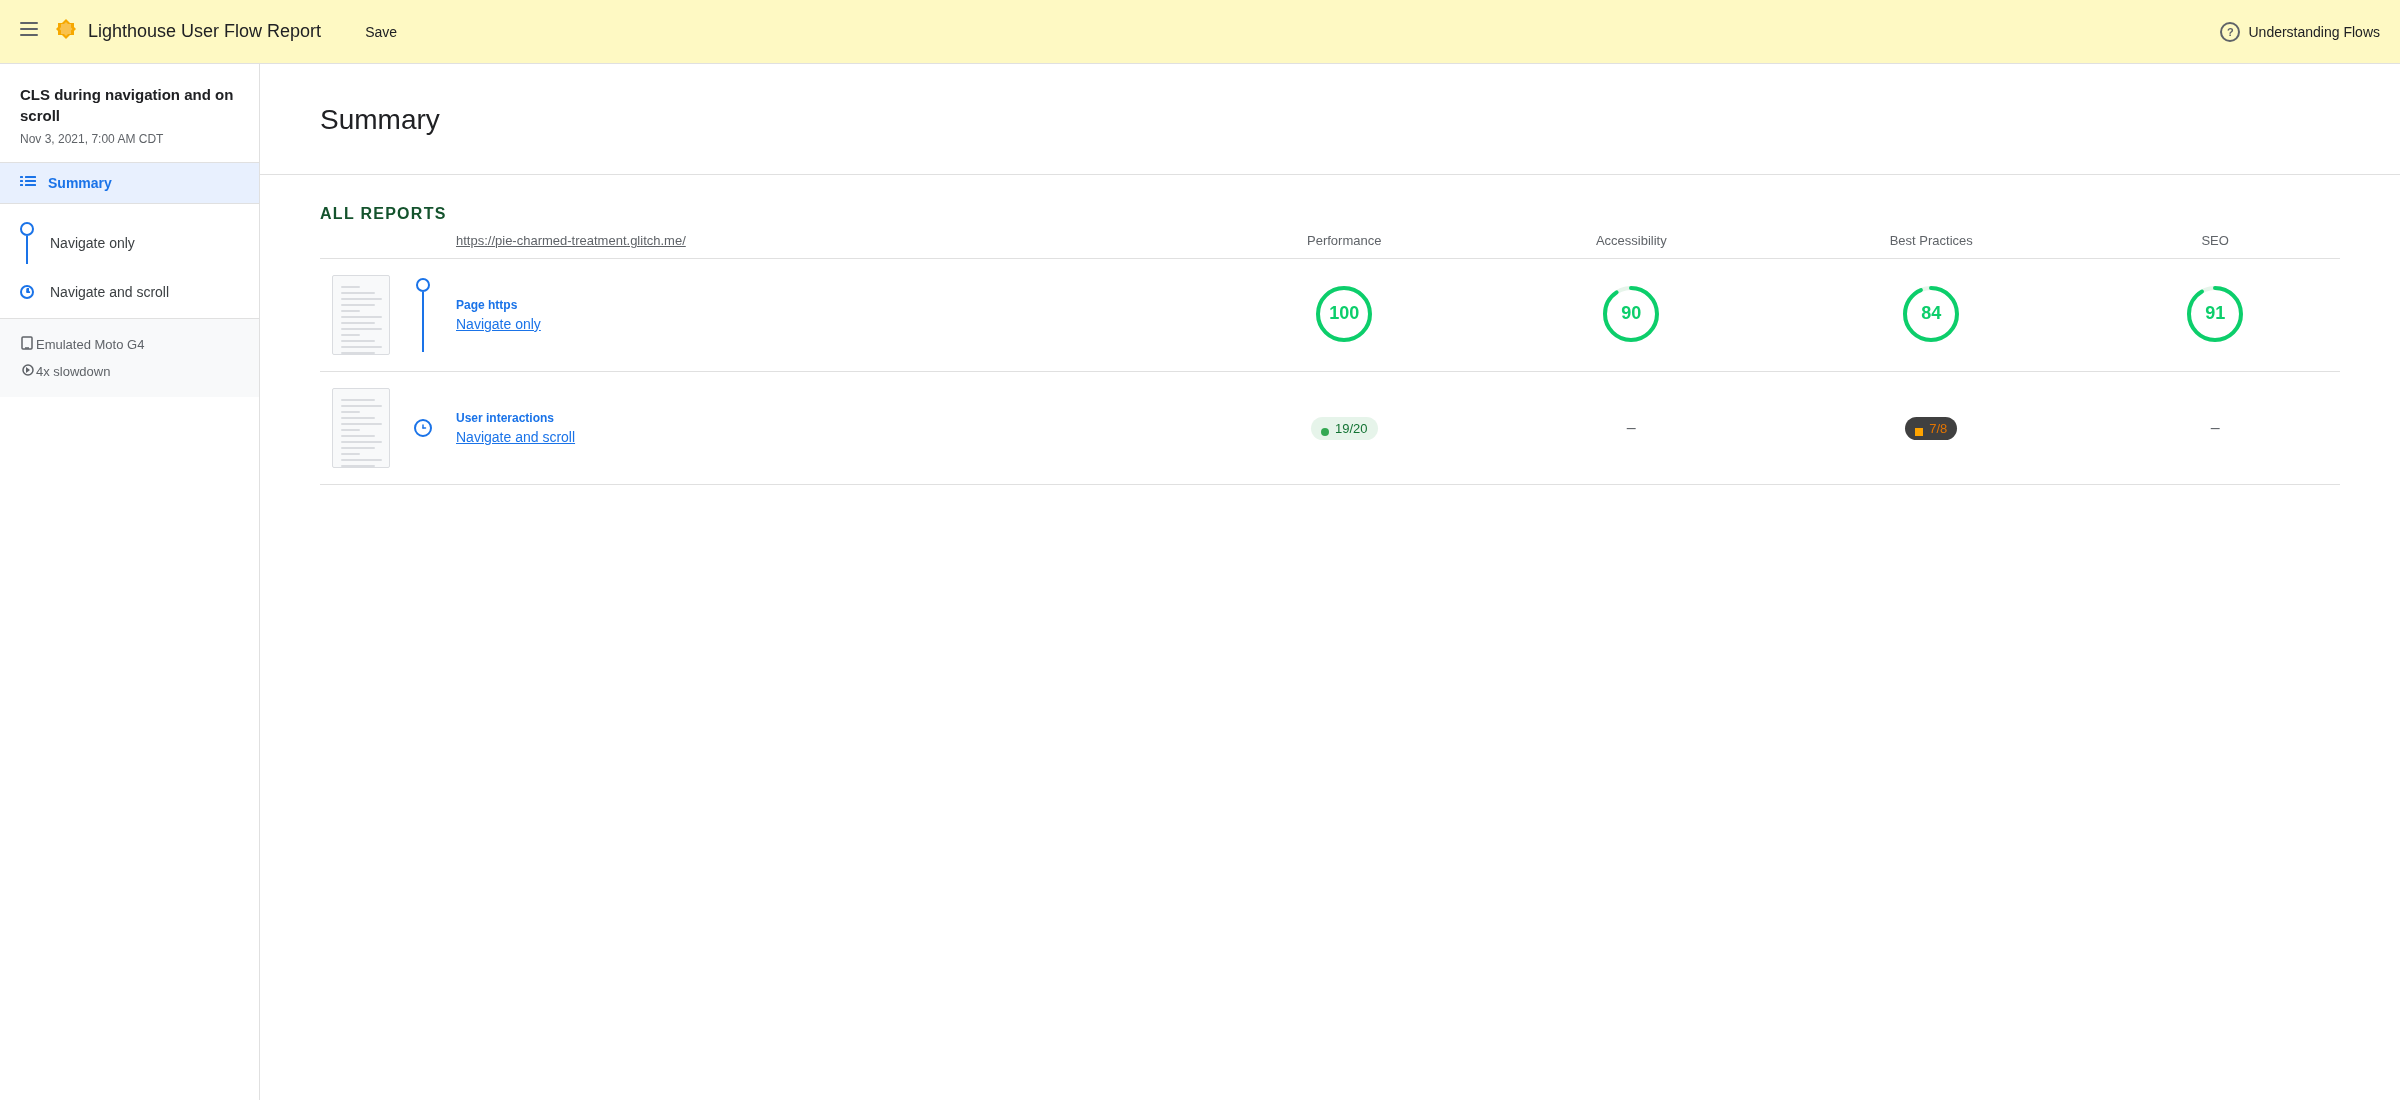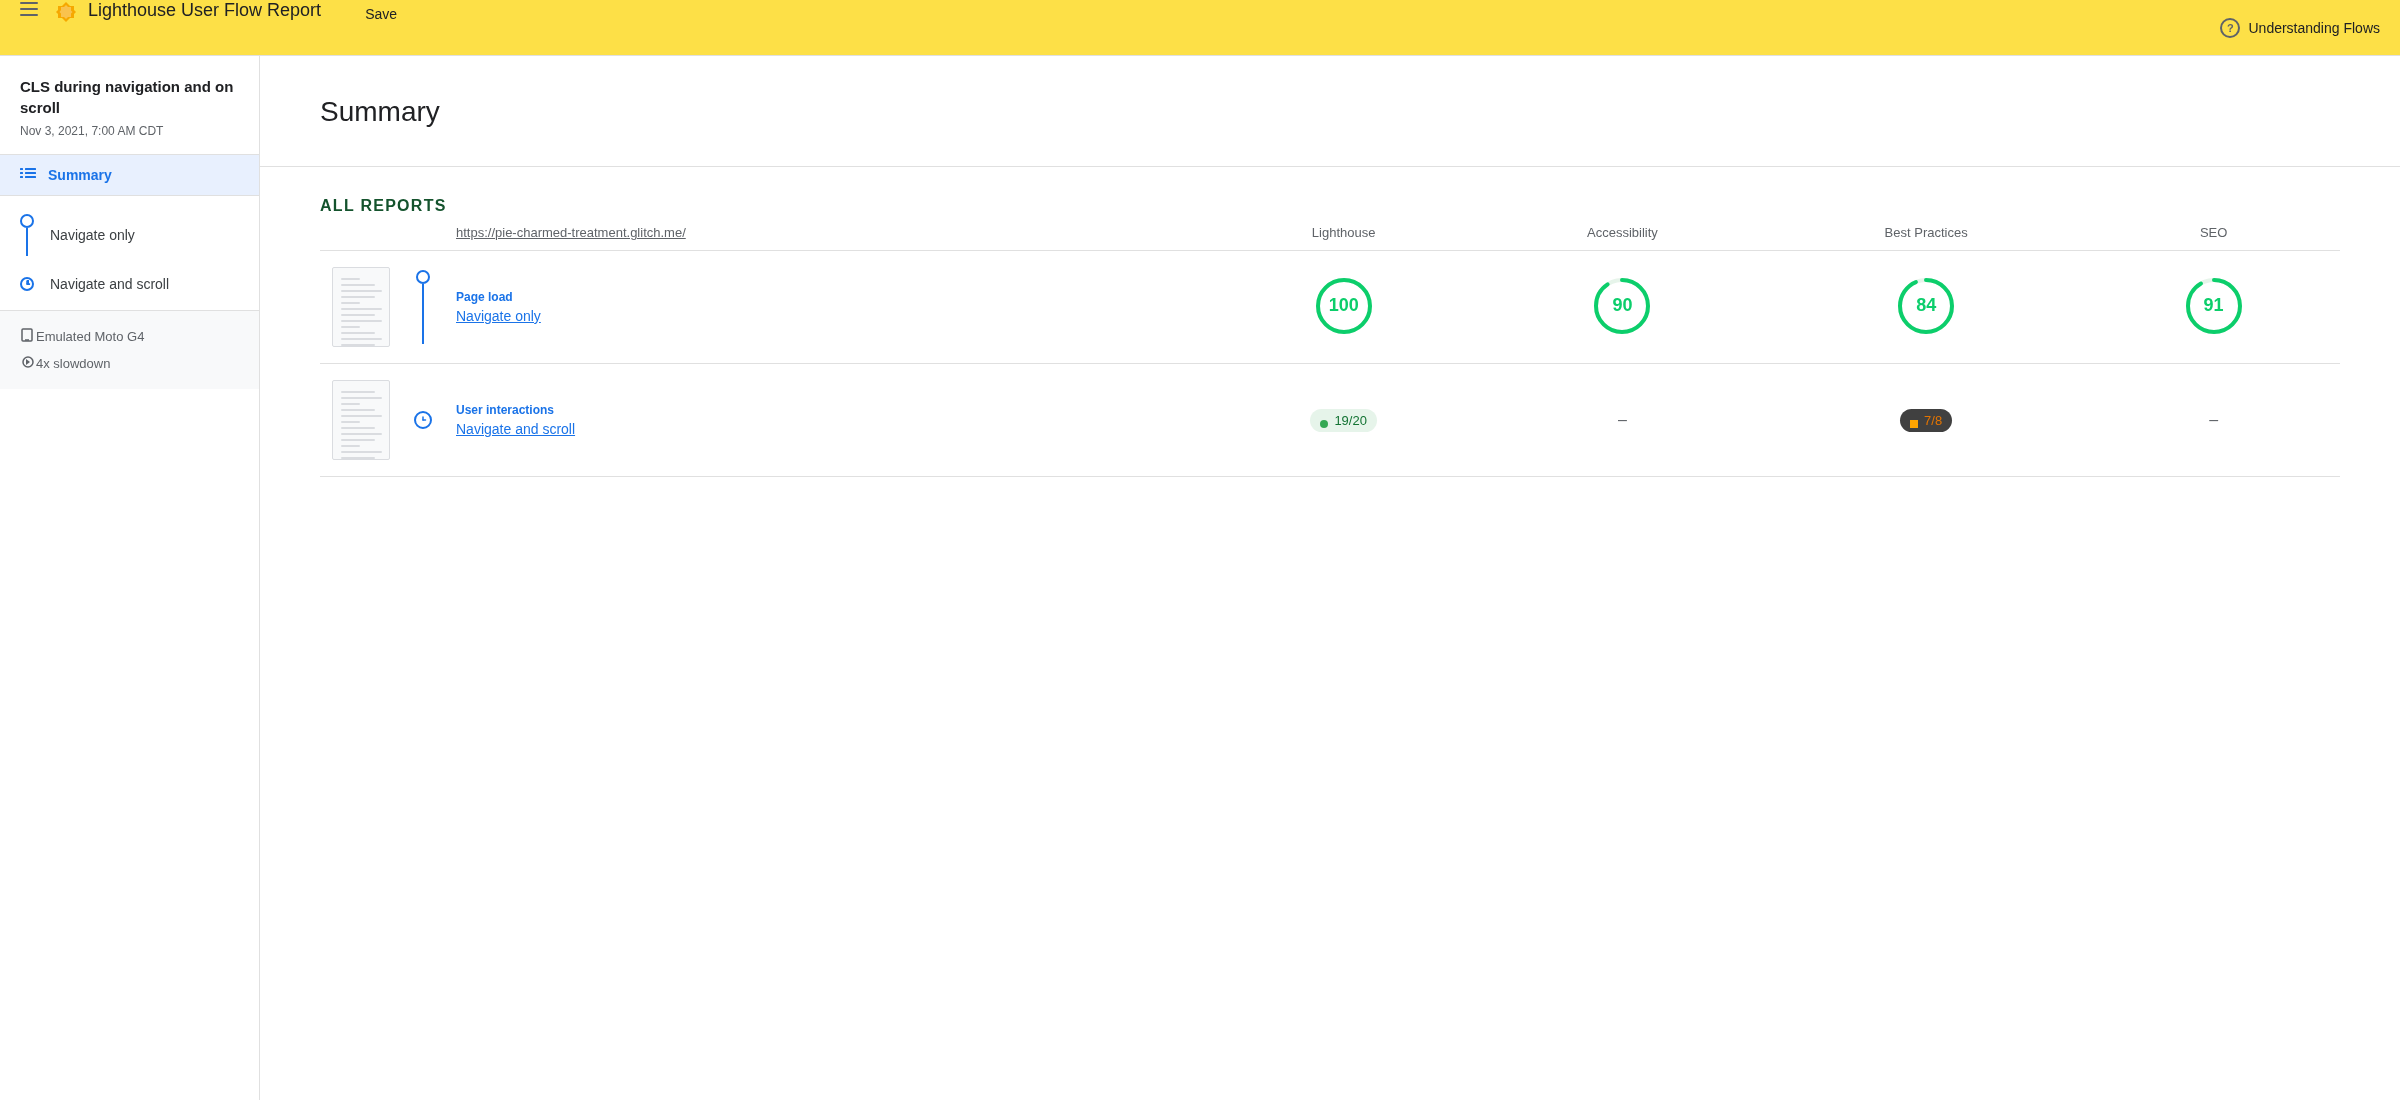--- a/index.html
+++ b/index.html
@@ -1,24 +1,25 @@
 <!DOCTYPE html>
 <html><head>
   <meta charset="utf-8">
   <style>
     * { box-sizing: border-box; margin: 0; padding: 0; }
     body { font-family: 'Google Sans', Arial, sans-serif; background: #fff; color: #202124; font-size: 14px; display: flex; flex-direction: column; height: 100vh; overflow: hidden; }
 
     
     .header {
       display: flex;
+      align-items: center;
       padding: 0 20px;
-      height: 56px;
-      border-bottom: 1px solid #e0e0e0;
-      background: #fde047;
+      height: 64px;
+      border-bottom: 1px solid #e0e0e0;
+      background: #fef9c3;
       flex-shrink: 0;
       z-index: 10;
     }
     .header-menu-icon { cursor: pointer; margin-right: 16px; color: #5f6368; font-size: 18px; }
     .header-logo { color: #F6A800; font-size: 22px; margin-right: 10px; }
     .header-title { font-size: 18px; font-weight: 500; color: #202124; margin-right: 32px; }
     .header-save { font-size: 14px; color: #202124; cursor: pointer; padding: 6px 12px; border-radius: 4px; }
     .header-spacer { flex: 1; }
     .header-understanding { display: flex; align-items: center; gap: 8px; color: #202124; font-size: 14px; cursor: pointer; }
     .help-circle { width: 20px; height: 20px; border: 2px solid #5f6368; border-radius: 50%; display: flex; align-items: center; justify-content: center; font-size: 11px; font-weight: bold; color: #5f6368; }
@@ -418,21 +419,21 @@
       <div class="all-reports-label">ALL REPORTS</div>
 
       <table class="reports-table">
         <thead>
           <tr class="table-header-row">
             <th style="width:70px;"></th>
             <th style="width:36px;"></th>
             <th>
               <span class="th-url">https://pie-charmed-treatment.glitch.me/</span>
             </th>
-            <th class="th-score">Lighthouse</th>
+            <th class="th-score">Performance</th>
             <th class="th-score">Accessibility</th>
             <th class="th-score">Best Practices</th>
             <th class="th-score">SEO</th>
           </tr>
         </thead>
         <tbody>
 
           <tr class="report-row">
             <td class="row-thumbnail">
               <div class="thumbnail-img">
@@ -453,21 +454,21 @@
                 </div>
               </div>
             </td>
             <td class="row-flow-connector">
               <div class="v-connector">
                 <div class="inline-dot-circle"></div>
                 <div style="width:2px;height:60px;background:#1a73e8;"></div>
               </div>
             </td>
             <td class="row-info">
-              <div class="row-type">Page load</div>
+              <div class="row-type">Page https</div>
               <div class="row-name">Navigate only</div>
             </td>
             <td class="score-cell">
               <div style="display:inline-flex;align-items:center;justify-content:center;width:60px;height:60px;position:relative;">
                 <svg width="60" height="60">
                   <circle cx="30" cy="30" r="26" fill="none" stroke="#e6f4ea" stroke-width="4"></circle>
                   <circle cx="30" cy="30" r="26" fill="none" stroke="#0cce6b" stroke-width="4" stroke-dasharray="163.4" stroke-dashoffset="0" stroke-linecap="round" transform="rotate(-90 30 30)"></circle>
                 </svg>
                 <span class="score-number score-green" style="position:absolute;font-size:18px;font-weight:600;">100</span>
               </div>

